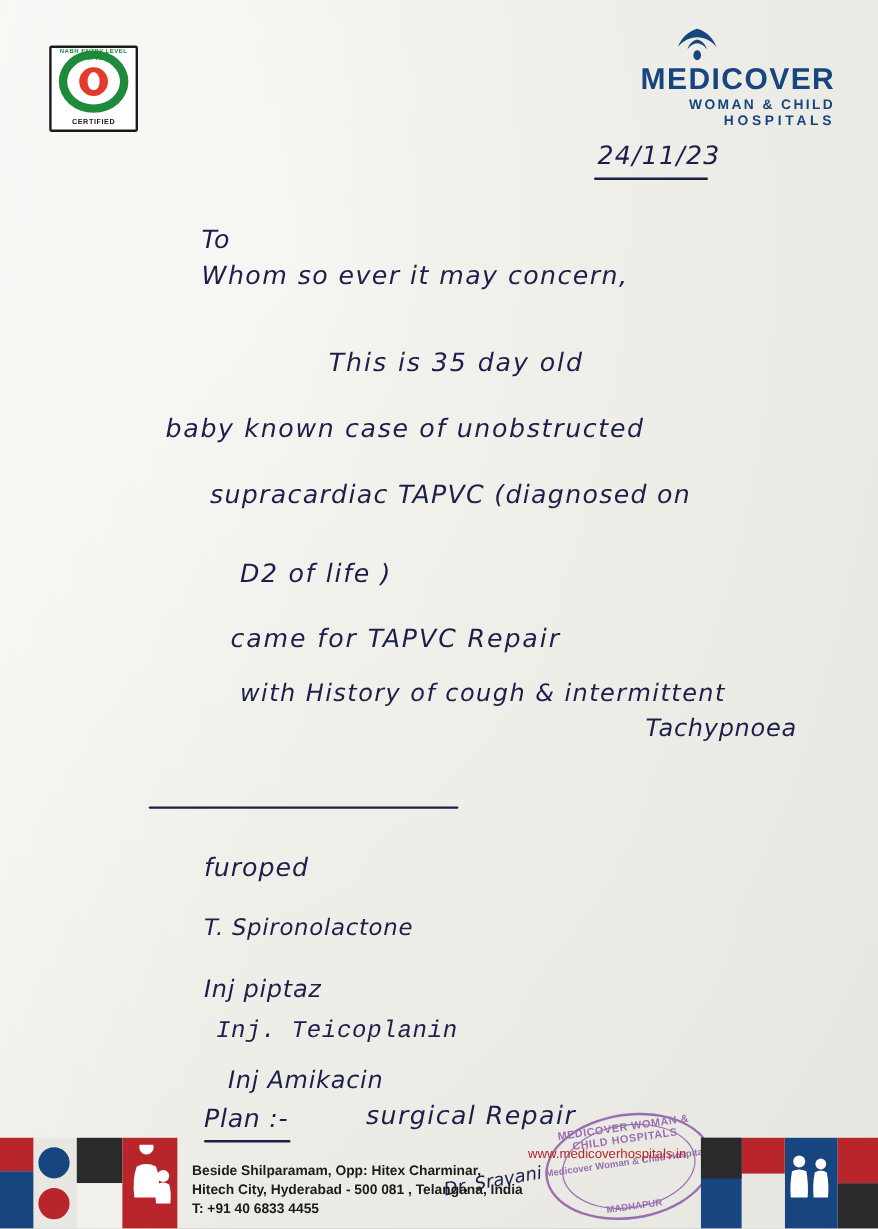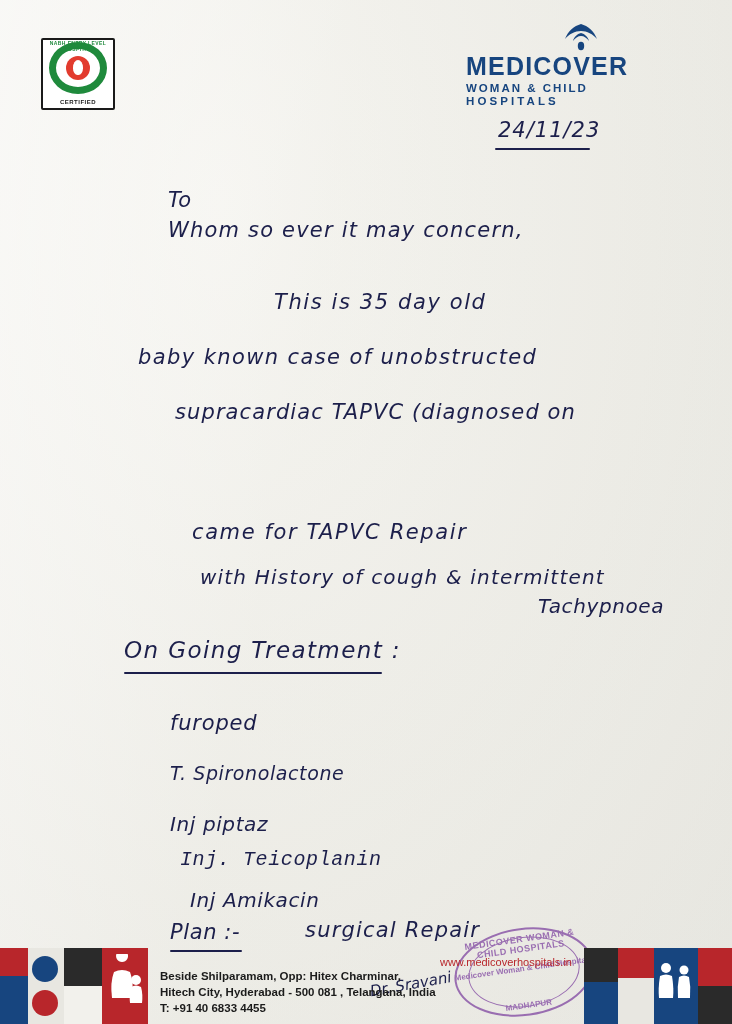--- a/index.html
+++ b/index.html
@@ -89,21 +89,21 @@
     font-size: 6px;
     font-weight: bold;
     color: #1a1a1a;
     letter-spacing: 0.5px;
   }
   #medicover-logo {
     position: absolute;
     right: 36px;
     top: 22px;
     width: 230px;
-    text-align: left;
+    text-align: right;
   }
   #medicover-logo .bird {
     width: 44px;
     height: 30px;
     margin: 0 auto 2px;
     display: block;
   }
   #medicover-logo .brand {
     font-size: 25px;
     font-weight: bold;
@@ -258,28 +258,28 @@
   <div class="hw slant" style="left:168px; top:188px; font-size:21px;">To</div>
 
   <div class="hw slant" style="left:168px; top:218px; font-size:21px; letter-spacing:1.2px;">Whom so ever it may concern,</div>
 
   <div class="hw slant" style="left:274px; top:290px; font-size:21px; letter-spacing:1.6px;">This is 35 day old</div>
 
   <div class="hw slant" style="left:138px; top:345px; font-size:21px; letter-spacing:1.4px;">baby known case of unobstructed</div>
 
   <div class="hw slant" style="left:175px; top:400px; font-size:21px; letter-spacing:1.1px;">supracardiac TAPVC (diagnosed on</div>
 
+  <div class="hw slant" style="left:200px; top:466px; font-size:21px; letter-spacing:1.4px;">D2 of life )</div>
 
   <div class="hw slant" style="left:192px; top:520px; font-size:21px; letter-spacing:1.6px;">came for TAPVC Repair</div>
 
   <div class="hw slant" style="left:200px; top:565px; font-size:20px; letter-spacing:1.2px;">with History of cough &amp; intermittent</div>
 
   <div class="hw slant" style="left:538px; top:594px; font-size:20px; letter-spacing:0.6px;">Tachypnoea</div>
 
-  <div class="hw slant" style="left:124px; top:637px; font-size:23px; letter-spacing:1.4px;">On Going Treatment :</div>
   <div class="underline-blk" style="left:124px; top:672px; width:258px;"></div>
 
   <div class="hw slant" style="left:170px; top:711px; font-size:21px; letter-spacing:0.8px;">furoped</div>
 
   <div class="hw slant" style="left:170px; top:762px; font-size:19px; letter-spacing:0.6px;">T. Spironolactone</div>
 
   <div class="hw slant" style="left:170px; top:812px; font-size:20px; letter-spacing:0.6px;">Inj piptaz</div>
 
   <div class="hw slant" style="left:180px; top:848px; font-size:20px; letter-spacing:0.6px;font-family:Liberation Mono, monospace;">Inj. Teicoplanin</div>
 

